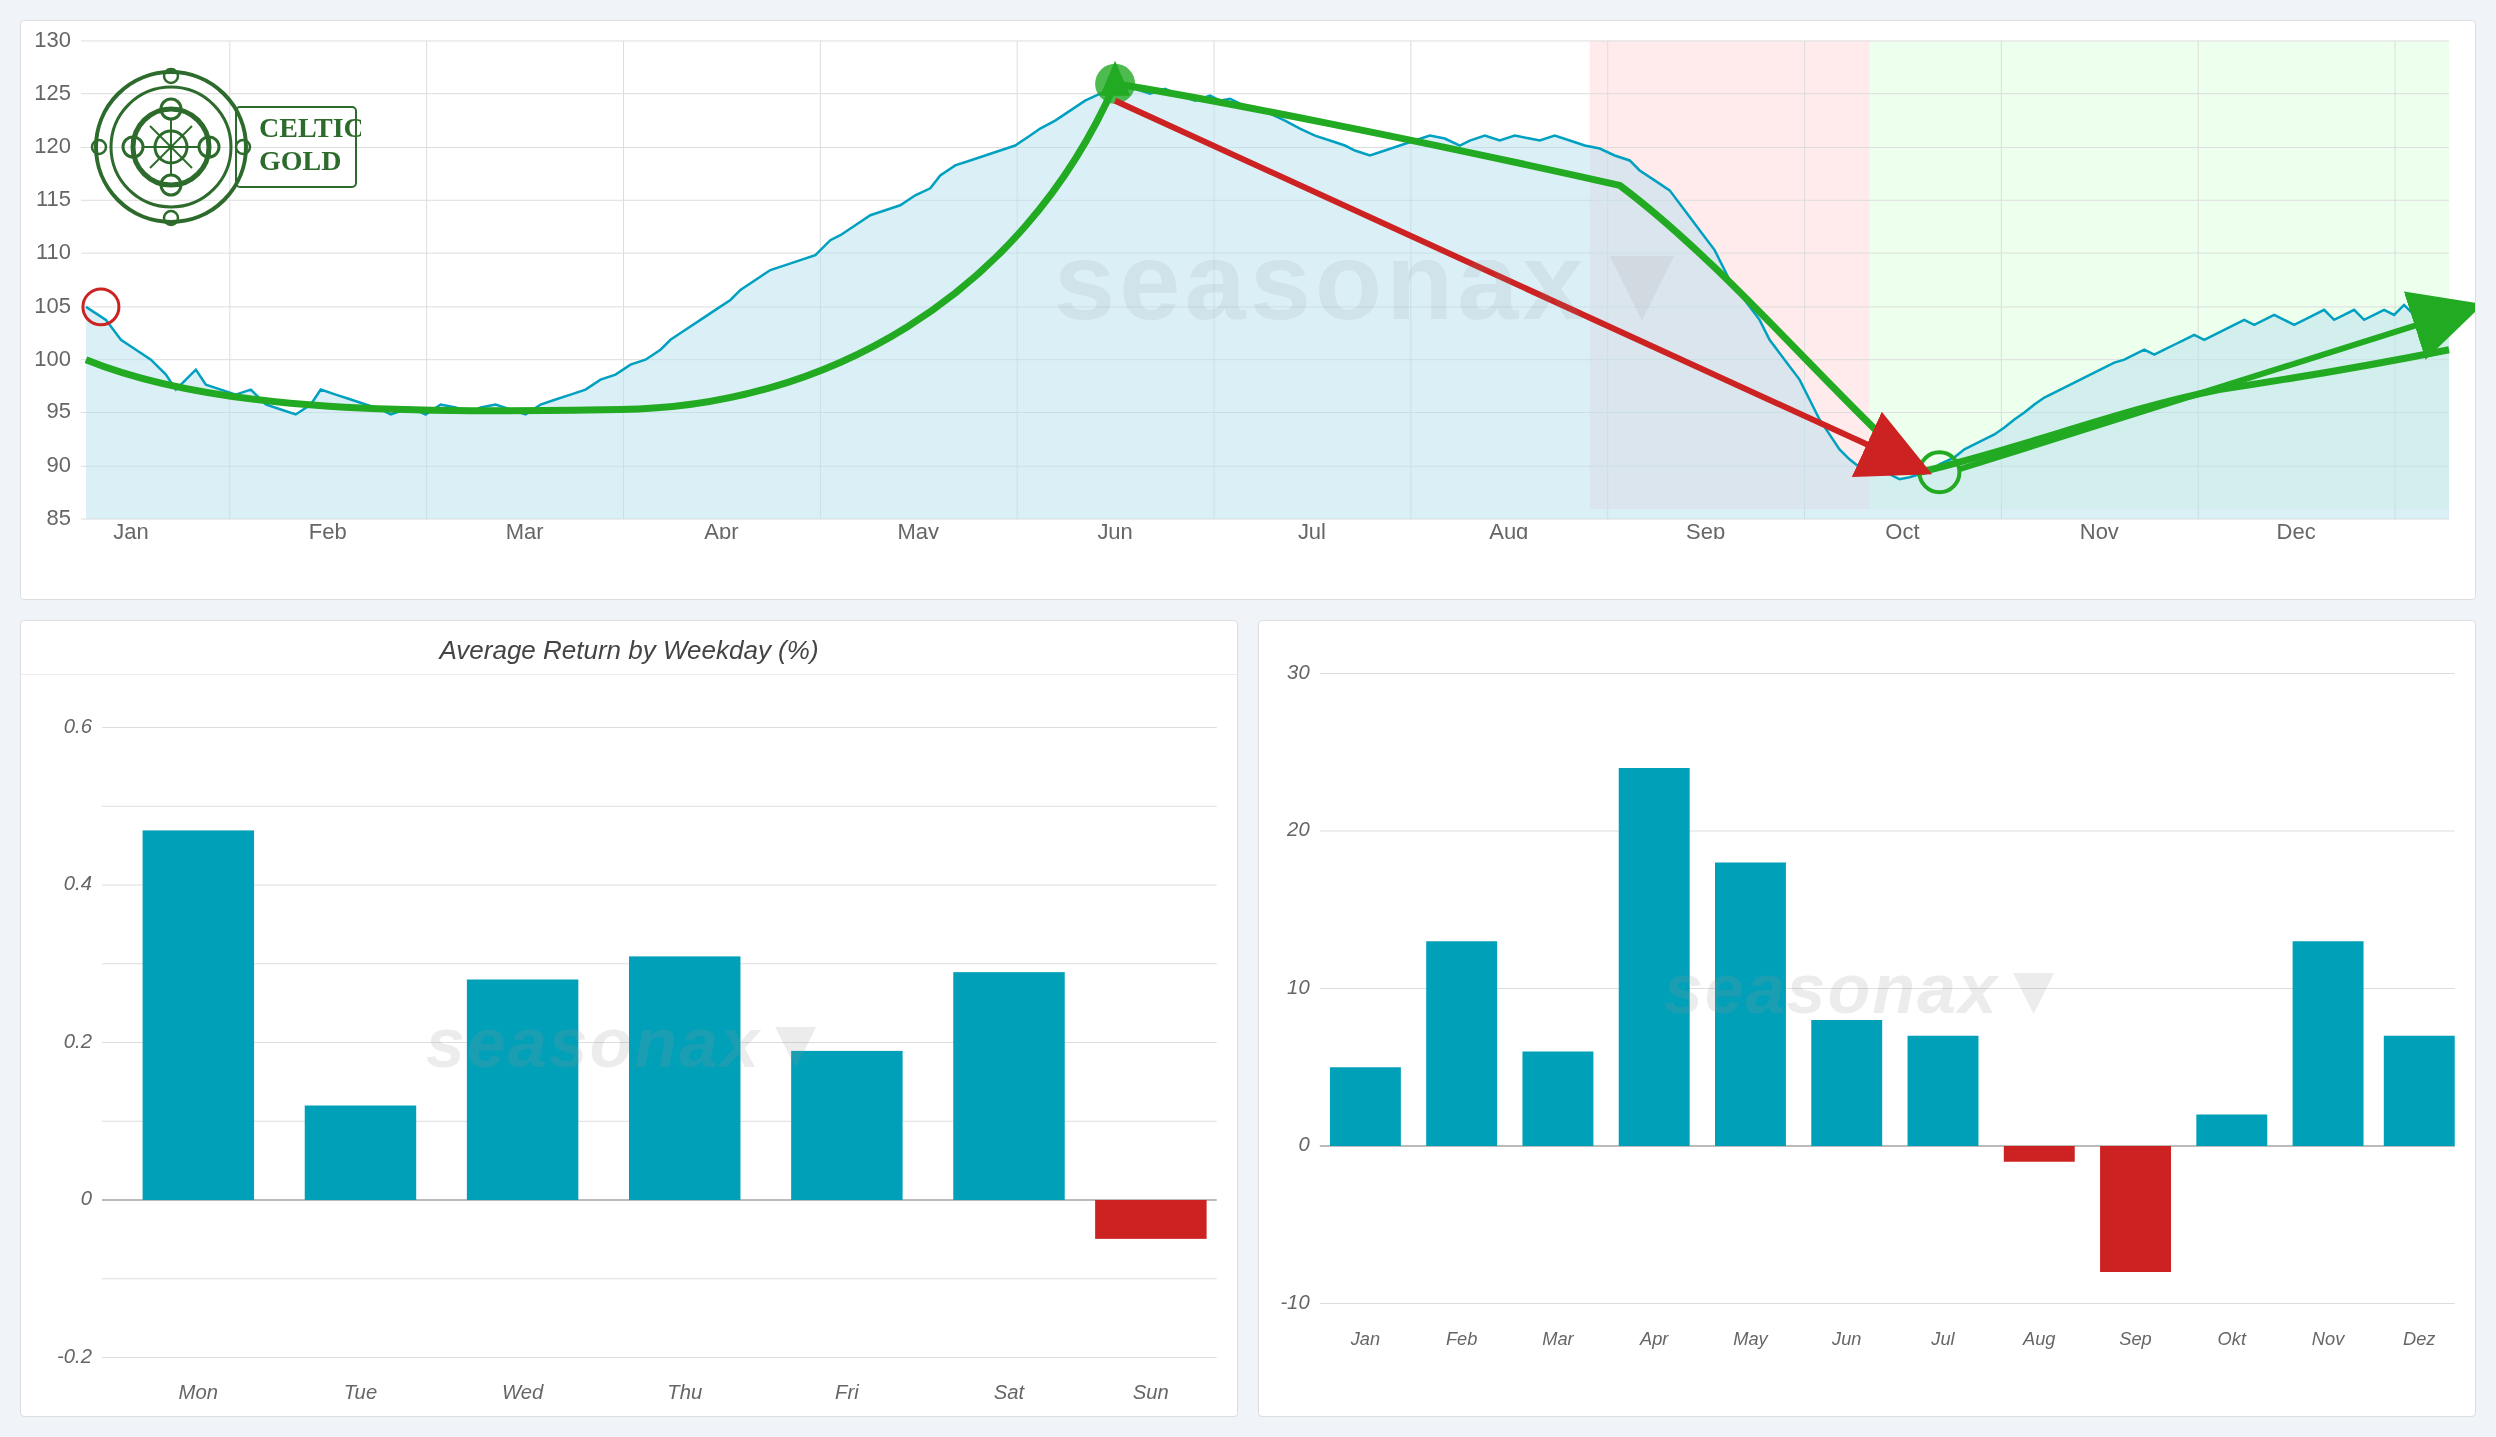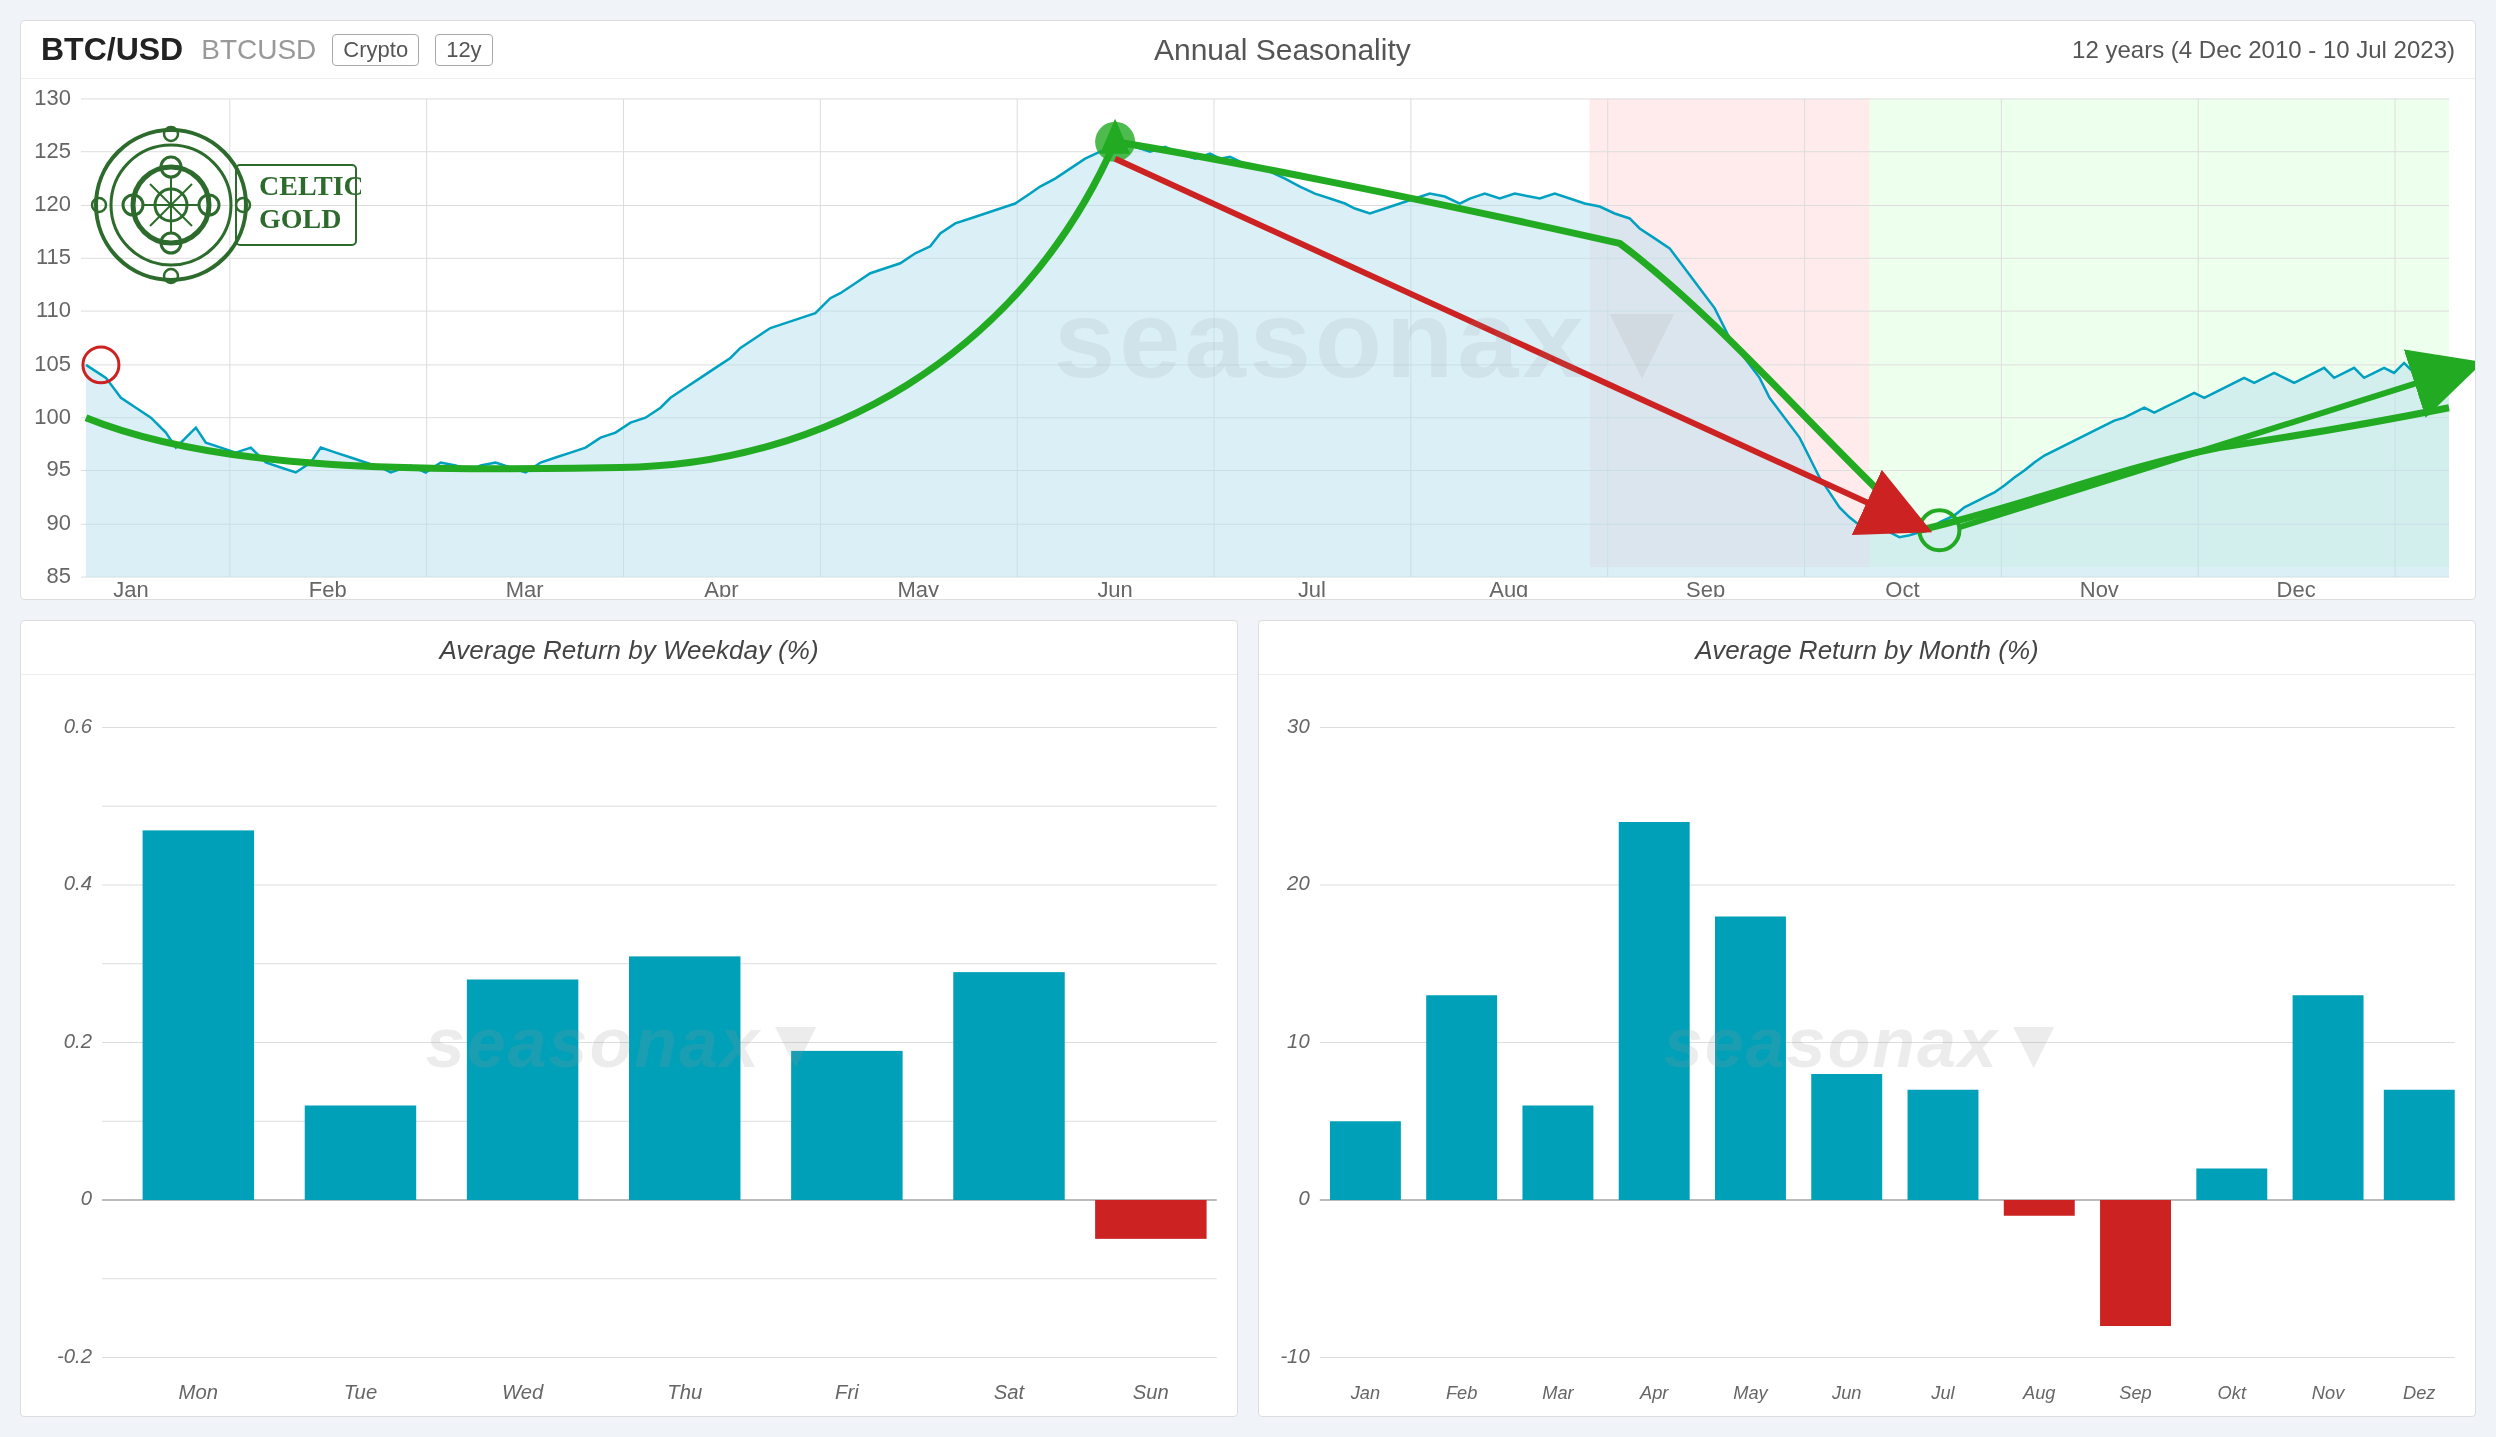--- a/index.html
+++ b/index.html
@@ -135,30 +135,20 @@
       width: 280px;
       height: 180px;
     }
   </style>
 </head>
 <body>
 
 <div class="main-container">
 
   <div class="top-chart">
-    <div class="chart-header">
-      <div class="chart-title-left">
-        <span class="btcusd-label">BTC/USD</span>
-        <span class="btcusd-sub">BTCUSD</span>
-        <span class="badge">Crypto</span>
-        <span class="badge">12y</span>
-      </div>
-      <div class="chart-title-center">Annual Seasonality</div>
-      <div class="chart-title-right">12 years (4 Dec 2010 - 10 Jul 2023)</div>
-    </div>
 
     <div class="chart-area">
       
       <div class="logo-container">
         <svg width="280" height="170" viewBox="0 0 280 170">
 
           <circle cx="90" cy="85" r="75" fill="none" stroke="#2d6b2d" stroke-width="4"></circle>
           <circle cx="90" cy="85" r="60" fill="none" stroke="#2d6b2d" stroke-width="3"></circle>
 
           <circle cx="90" cy="85" r="38" fill="none" stroke="#2d6b2d" stroke-width="5"></circle>
@@ -384,21 +374,20 @@
           <text x="975" y="690" font-size="20" fill="#666" text-anchor="middle">Sat</text>
 
           <rect x="1060" y="500" width="110" height="37" fill="#cc2222"></rect>
           <text x="1115" y="690" font-size="20" fill="#666" text-anchor="middle">Sun</text>
 
         </svg>
       </div>
     </div>
 
     <div class="bottom-chart">
-      <div class="bottom-chart-title">Average Return by Month (%)</div>
       <div class="bottom-chart-area">
         <div class="watermark">seasonax▼</div>
         <svg width="100%" height="100%" viewBox="0 0 1200 700" preserveAspectRatio="none">
 
           <line x1="60" y1="50" x2="1180" y2="50" stroke="#ddd" stroke-width="1"></line>
           <line x1="60" y1="200" x2="1180" y2="200" stroke="#ddd" stroke-width="1"></line>
           <line x1="60" y1="350" x2="1180" y2="350" stroke="#ddd" stroke-width="1"></line>
           <line x1="60" y1="500" x2="1180" y2="500" stroke="#bbb" stroke-width="2"></line>
           <line x1="60" y1="650" x2="1180" y2="650" stroke="#ddd" stroke-width="1"></line>
 

